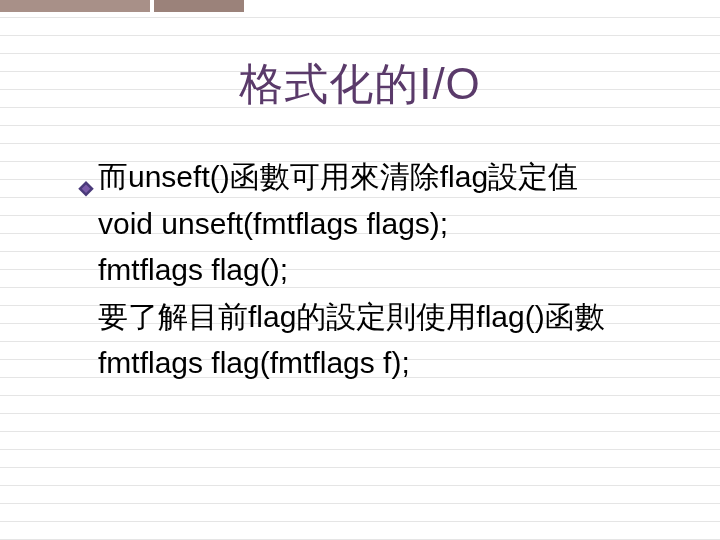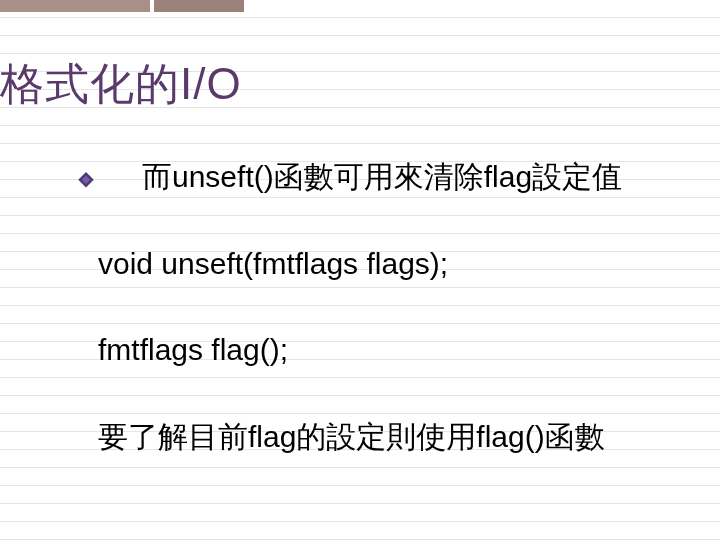--- a/index.html
+++ b/index.html
@@ -39,49 +39,47 @@
     margin-right: 4px;
   }
   .bar1 { width: 150px; background: #a89088; }
   .bar2 { width: 90px; background: #9b827a; }
   .slide {
     position: relative;
     z-index: 1;
     padding-top: 55px;
   }
   .title {
-    text-align: left;
+    text-align: center;
     font-size: 44px;
     color: #5a3a6a;
     font-weight: normal;
     margin: 0 0 40px 0;
     letter-spacing: 1px;
   }
   .content {
     margin-left: 78px;
     margin-right: 40px;
   }
   .bullet-row {
     display: flex;
-    align-items: center;
-    gap: 44px;
+    align-items: flex-end;
   }
   .bullet-icon {
     flex: 0 0 auto;
     margin-right: 4px;
     margin-top: 10px;
   }
   .body-text {
     font-size: 30px;
     line-height: 1.55;
     color: #000;
   }
   .indent {
     margin-left: 20px;
-    margin-top: 40px;
   }
 </style>
 </head>
 <body>
 
 <div class="bg-lines"></div>
 
 <div class="top-bars">
   <div class="bar bar1"></div>
   <div class="bar bar2"></div>
@@ -96,14 +94,15 @@
         <svg width="16" height="16" viewBox="0 0 16 16">
           <rect x="8" y="0" width="11" height="11" transform="rotate(45 8 0)" fill="#4a3a7a"></rect>
           <rect x="8" y="3.5" width="6" height="6" transform="rotate(45 8 3.5)" fill="#7a5aa8"></rect>
         </svg>
       </span>
       <div class="body-text">而unseft()函數可用來清除flag設定值</div>
     </div>
     <div class="body-text indent">void unseft(fmtflags flags);</div>
     <div class="body-text indent">fmtflags flag();</div>
     <div class="body-text indent">要了解目前flag的設定則使用flag()函數</div>
+    <div class="body-text indent">fmtflags flag(fmtflags f);</div>
   </div>
 </div>
 
 </body></html>

